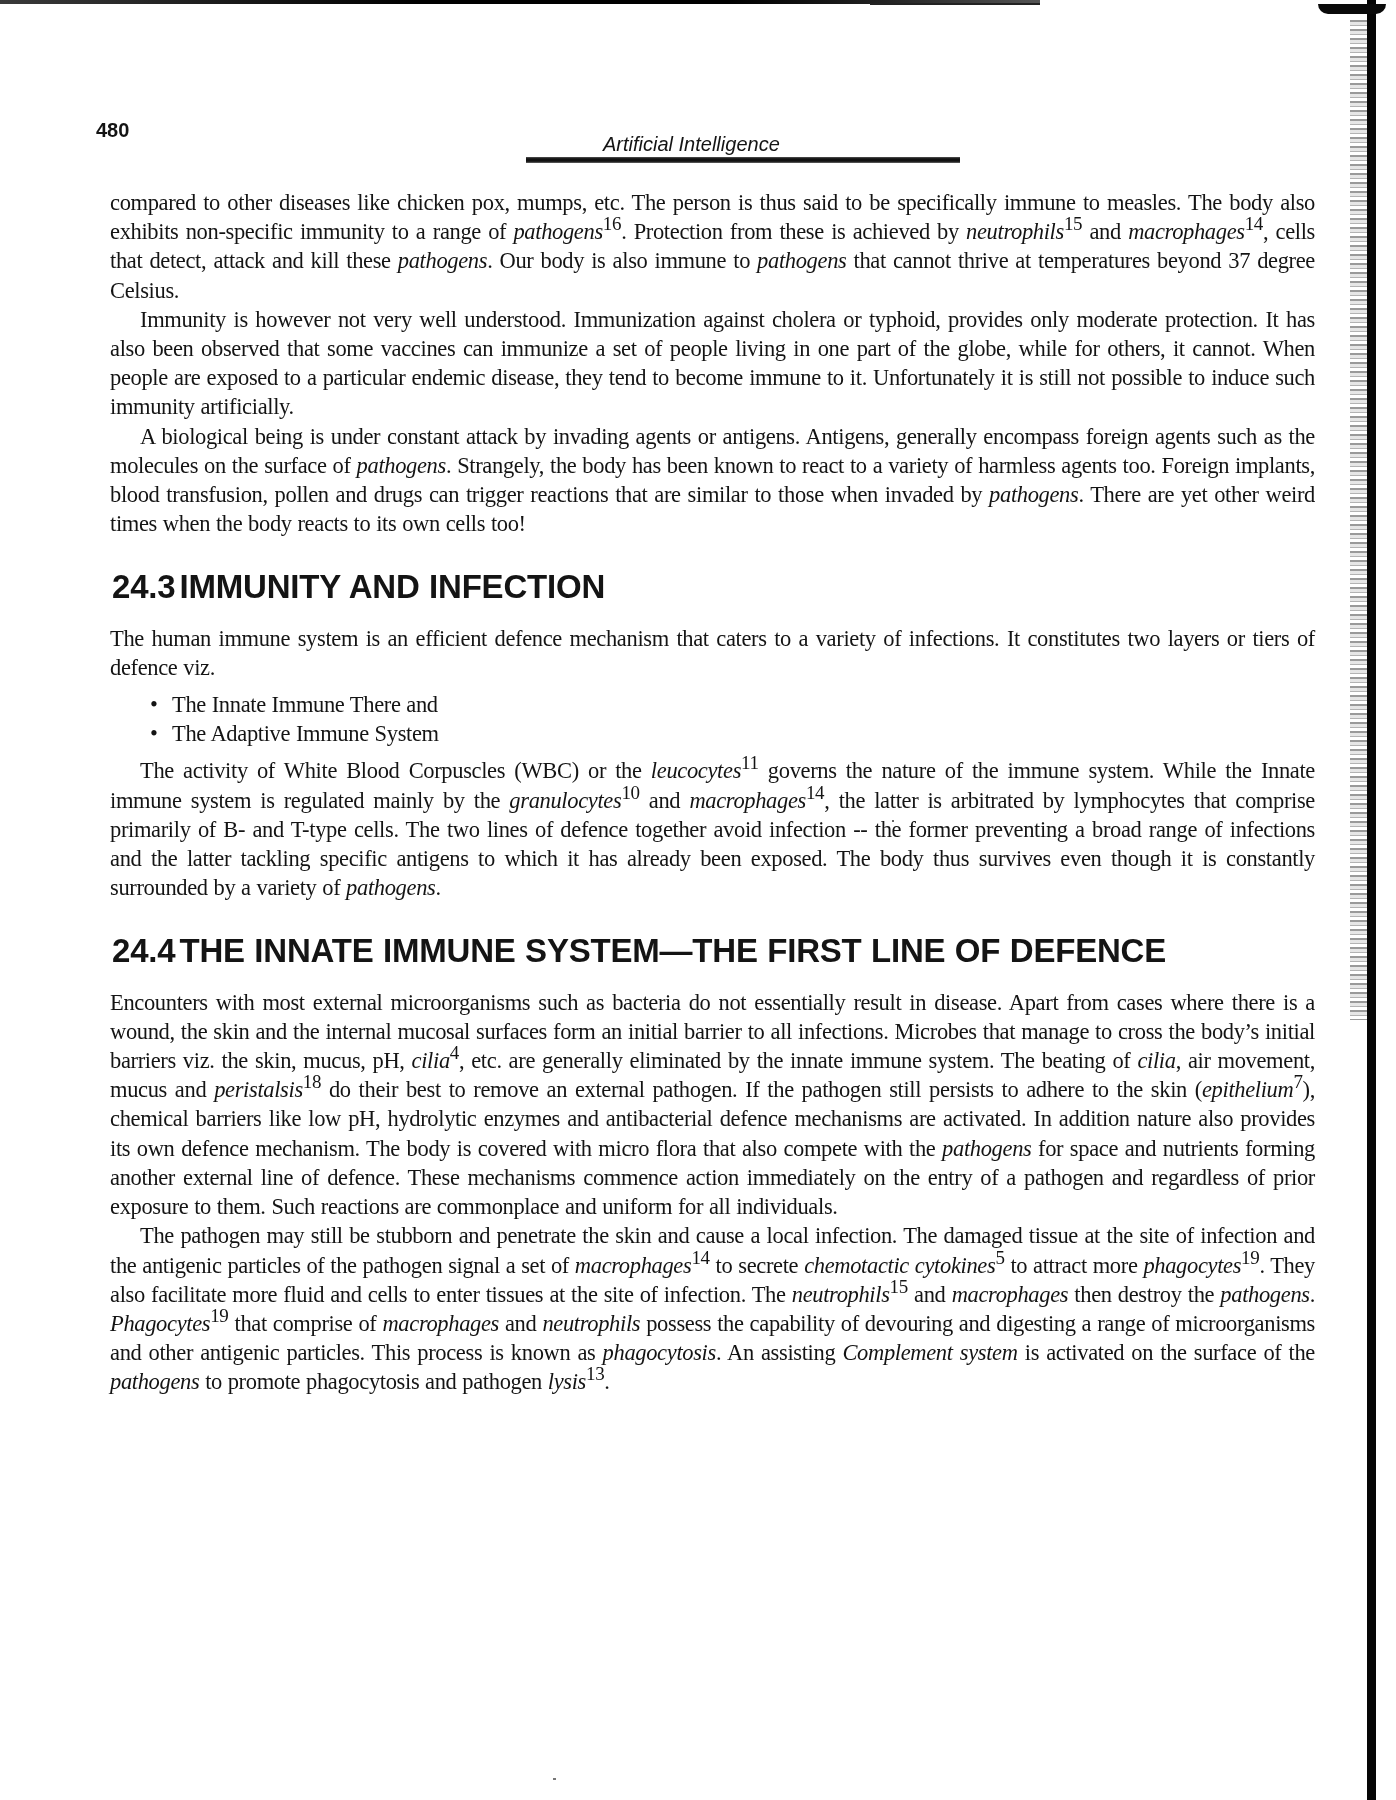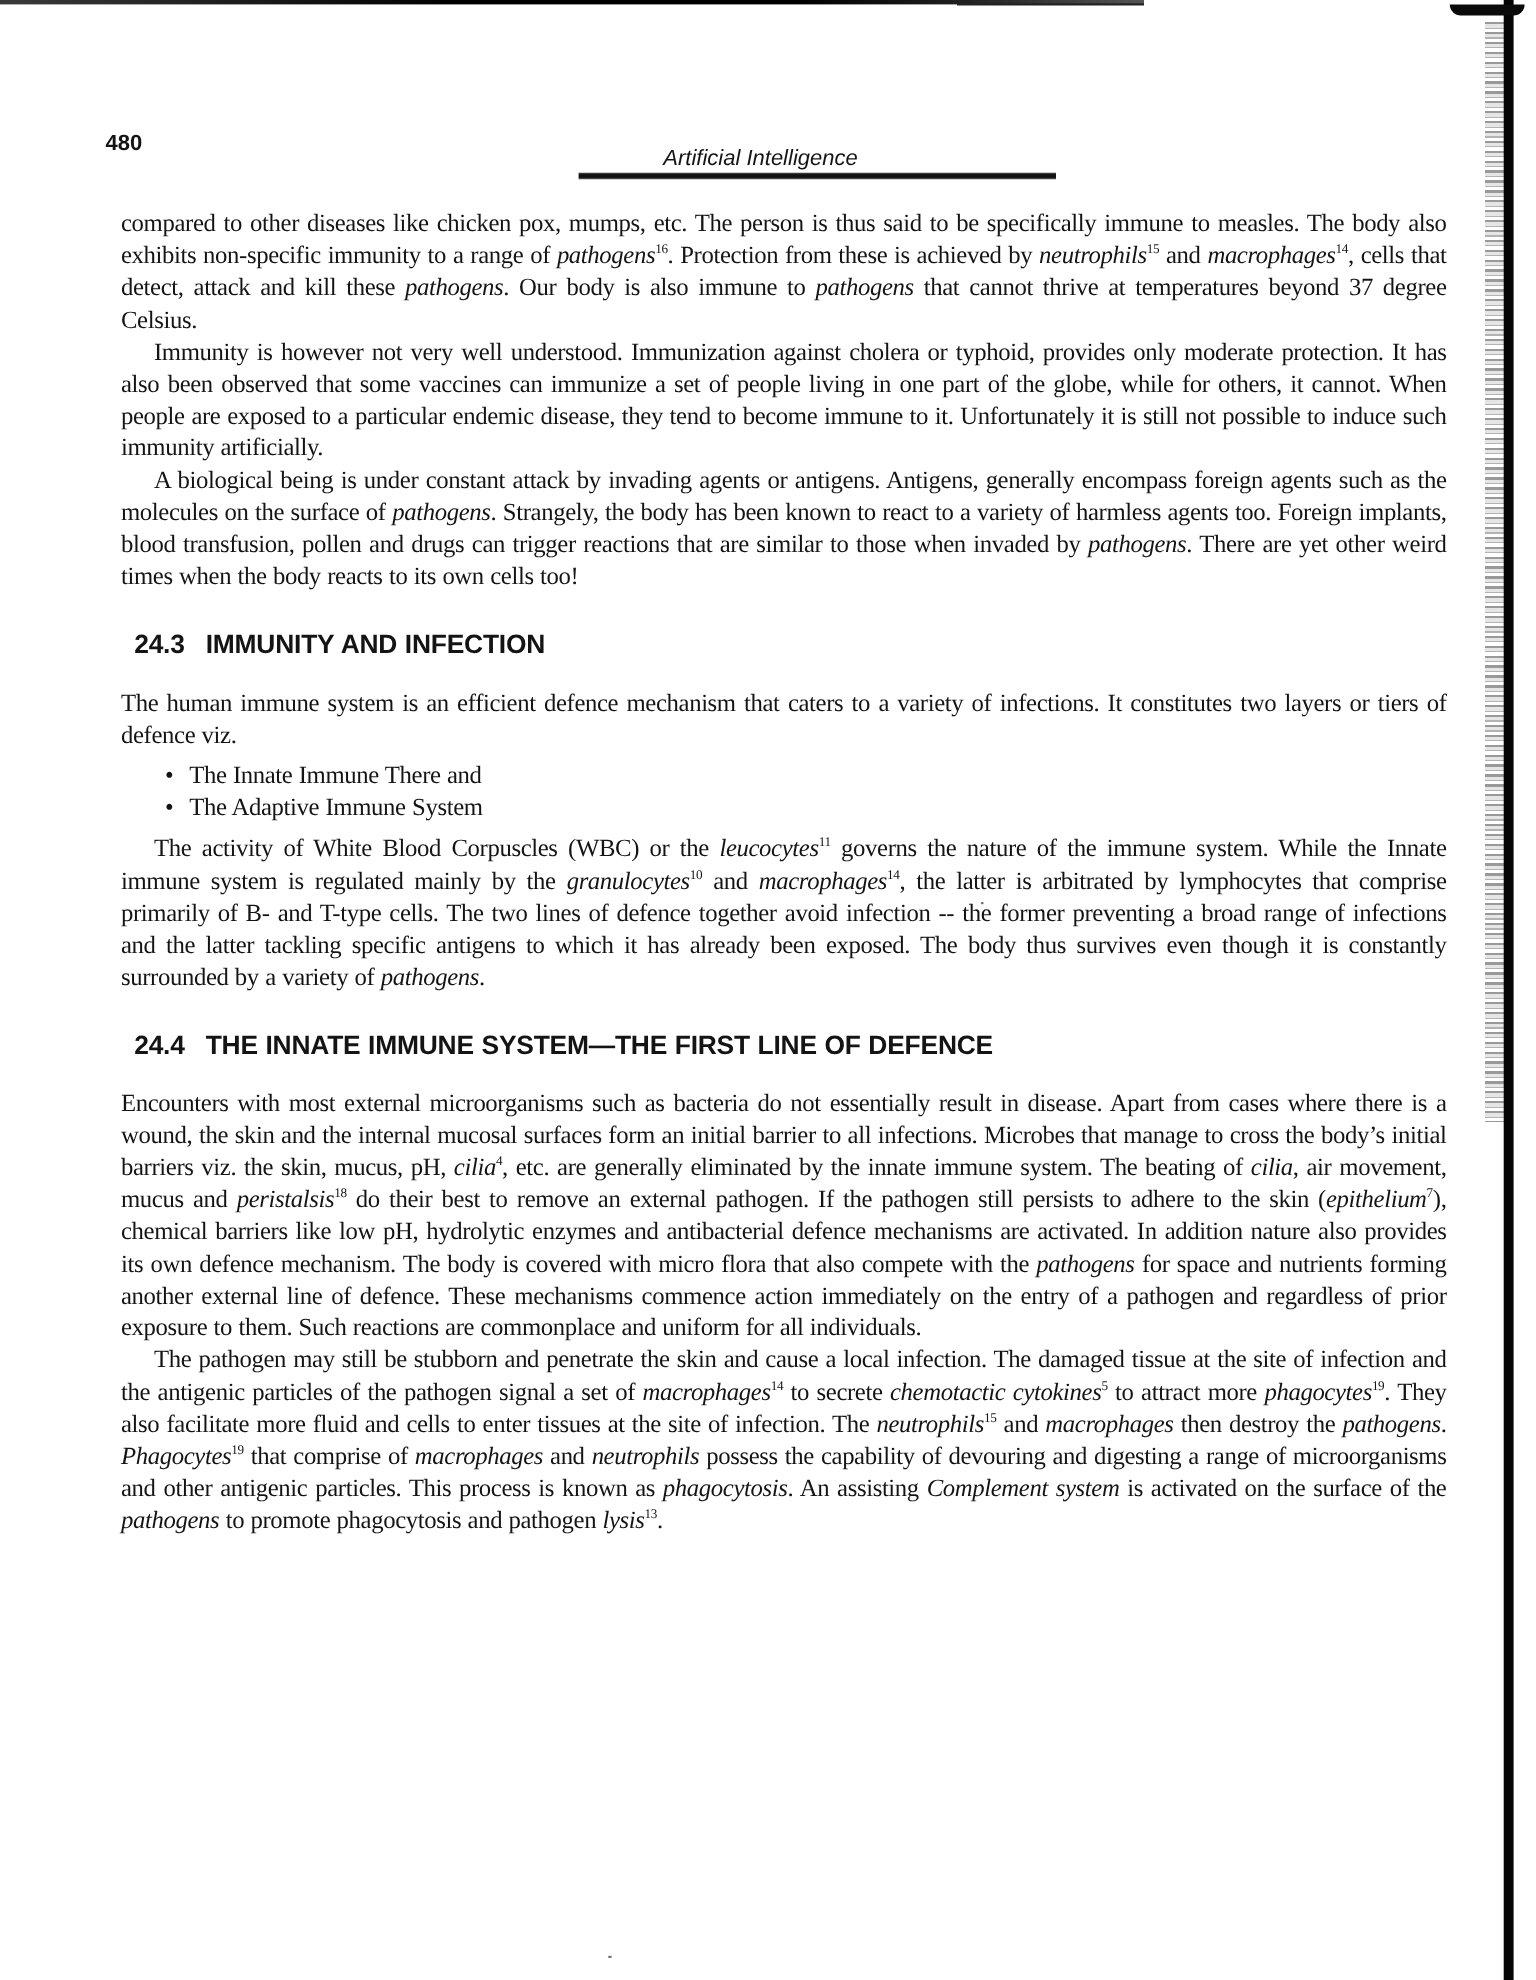--- a/index.html
+++ b/index.html
@@ -46,24 +46,24 @@
     background: linear-gradient(to bottom, #555 0, #111 30%, #111 70%, #666 100%);
   }
   .content {
     position: absolute; left: 110px; top: 188px; width: 1205px;
     font-size: 22.5px; line-height: 29.2px; text-align: justify;
     letter-spacing: -0.35px; word-spacing: 0.5px;
   }
   .content p { margin: 0; }
   .content p.indent { text-indent: 30px; }
   .content i { font-style: italic; }
-  .content sup { font-size: 12px; line-height: 0; vertical-align: 9px; margin-top: 24px; }
+  .content sup { font-size: 19px; line-height: 0; vertical-align: 9px; margin-top: 24px; }
   h2.section {
-    margin: 12px; font-family: "Liberation Sans", "DejaVu Sans", sans-serif; font-weight: bold;
-    font-size: 24px; letter-spacing: -0.2px; text-align: left;
+    margin: 2px; font-family: "Liberation Sans", "DejaVu Sans", sans-serif; font-weight: bold;
+    font-size: 33px; letter-spacing: -0.2px; text-align: left;
   }
   h2.section .num { display: inline-block; width: 58px; }
   .s243 { margin-top: 34px !important; margin-bottom: 22px !important; }
   .s244 { margin-top: 34px !important; margin-bottom: 22px !important; }
   ul.tiers { margin: 8px 0 8px 0; padding: 0 0 0 40px; list-style: none; }
   ul.tiers li { position: relative; padding-left: 22px; }
   ul.tiers li .bullet { position: absolute; left: 0; top: 0; }
   .stray-dot { position: absolute; left: 892px; top: 820px; width: 2px; height: 2px; background: #666; }
   .stray-dot2 { position: absolute; left: 553px; top: 1778px; width: 3px; height: 2px; background: #777; }
 </style>

